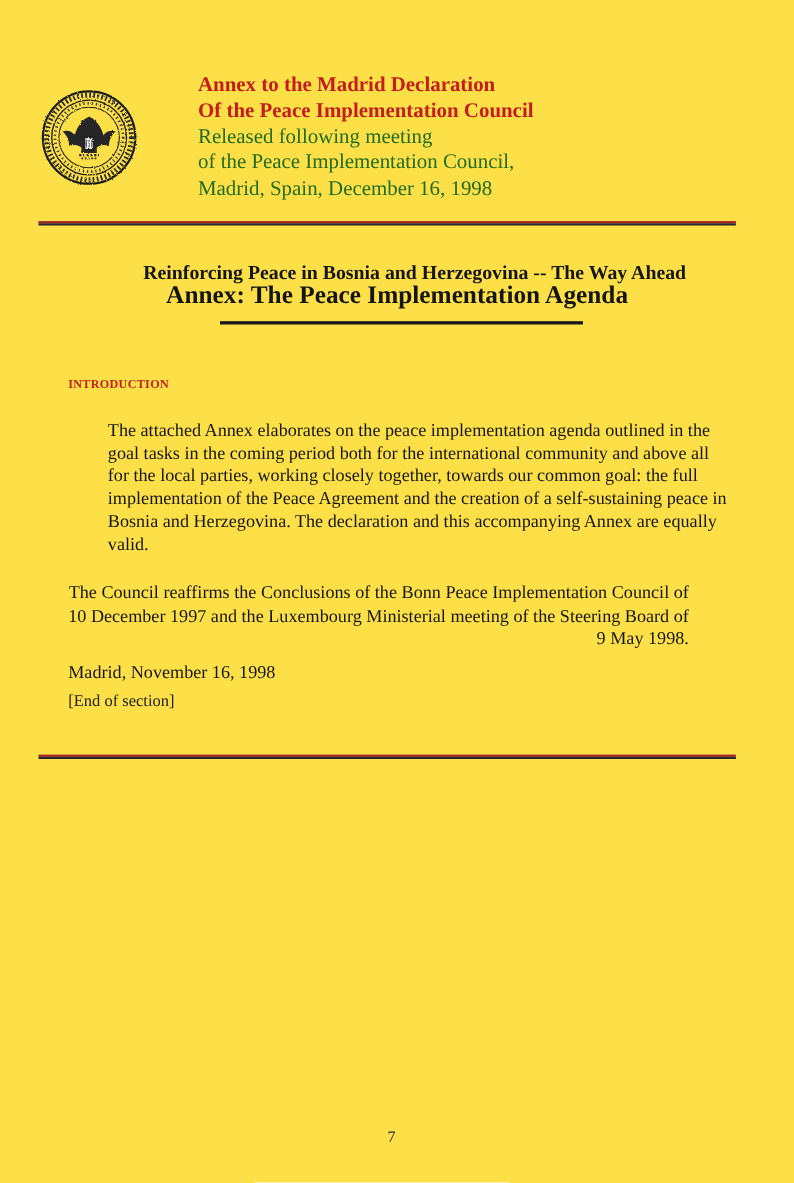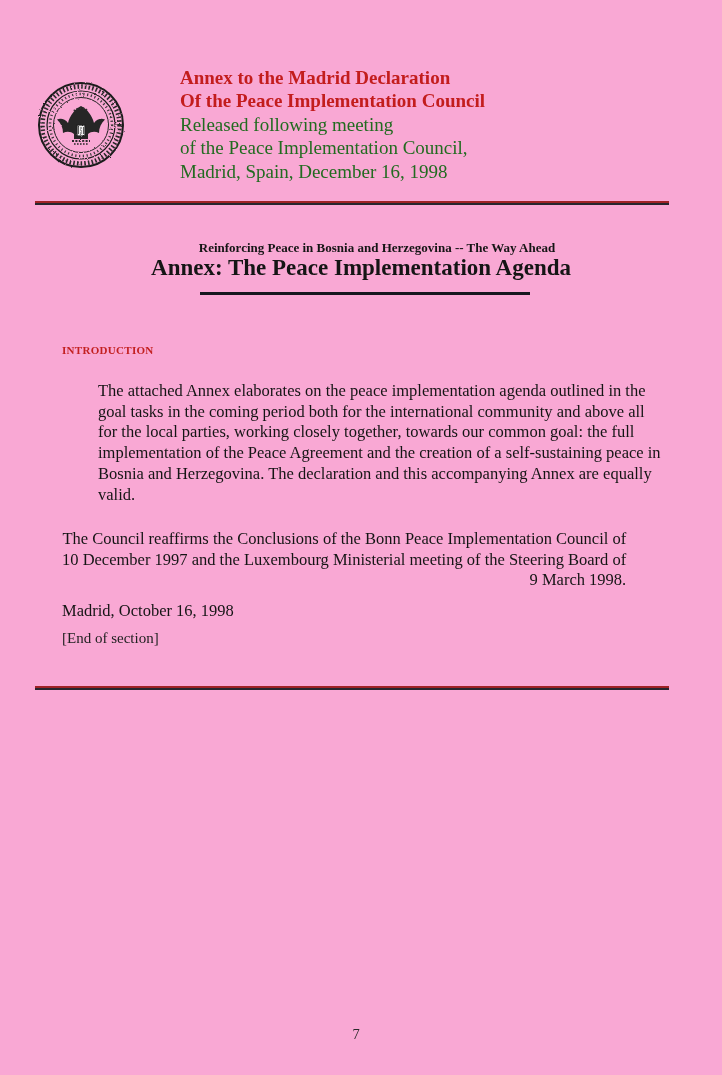--- a/index.html
+++ b/index.html
@@ -4,21 +4,21 @@
 <style>
   html, body {
     margin: 0;
     padding: 0;
     background: #ffffff;
   }
   .page {
     position: relative;
     width: 722px;
     height: 1075px;
-    background: #f9a8d4;
+    background: #fde047;
     font-family: "Liberation Serif", serif;
     color: #1a1a1a;
     overflow: hidden;
   }
 
   
   .seal {
     position: absolute;
     left: 36px;
     top: 80px;
@@ -62,21 +62,21 @@
 
   
   .title-block {
     position: absolute;
     left: 0;
     top: 239px;
     width: 722px;
     text-align: center;
   }
   .title-sub {
-    font-size: 13px;
+    font-size: 18px;
     font-weight: bold;
     line-height: 18px;
     color: #151515;
     padding-left: 32px;
   }
   .title-main {
     font-size: 23px;
     font-weight: bold;
     line-height: 22px;
     color: #151515;
@@ -194,24 +194,24 @@
     <div>goal tasks in the coming period both for the international community and above all</div>
     <div>for the local parties, working closely together, towards our common goal: the full</div>
     <div>implementation of the Peace Agreement and the creation of a self-sustaining peace in</div>
     <div>Bosnia and Herzegovina. The declaration and this accompanying Annex are equally</div>
     <div>valid.</div>
   </div>
 
   <div class="body-par par-2">
     <div>The Council reaffirms the Conclusions of the Bonn Peace Implementation Council of</div>
     <div>10 December 1997 and the Luxembourg Ministerial meeting of the Steering Board of</div>
-    <div>9 March 1998.</div>
-  </div>
-
-  <div class="dateline">Madrid, October 16, 1998</div>
+    <div>9 May 1998.</div>
+  </div>
+
+  <div class="dateline">Madrid, November 16, 1998</div>
   <div class="end-note">[End of section]</div>
 
   <div class="dual-rule rule-bottom">
     <div class="rule-red"></div>
     <div class="rule-dark"></div>
   </div>
 
   <div class="page-number">7</div>
 
 </div>

